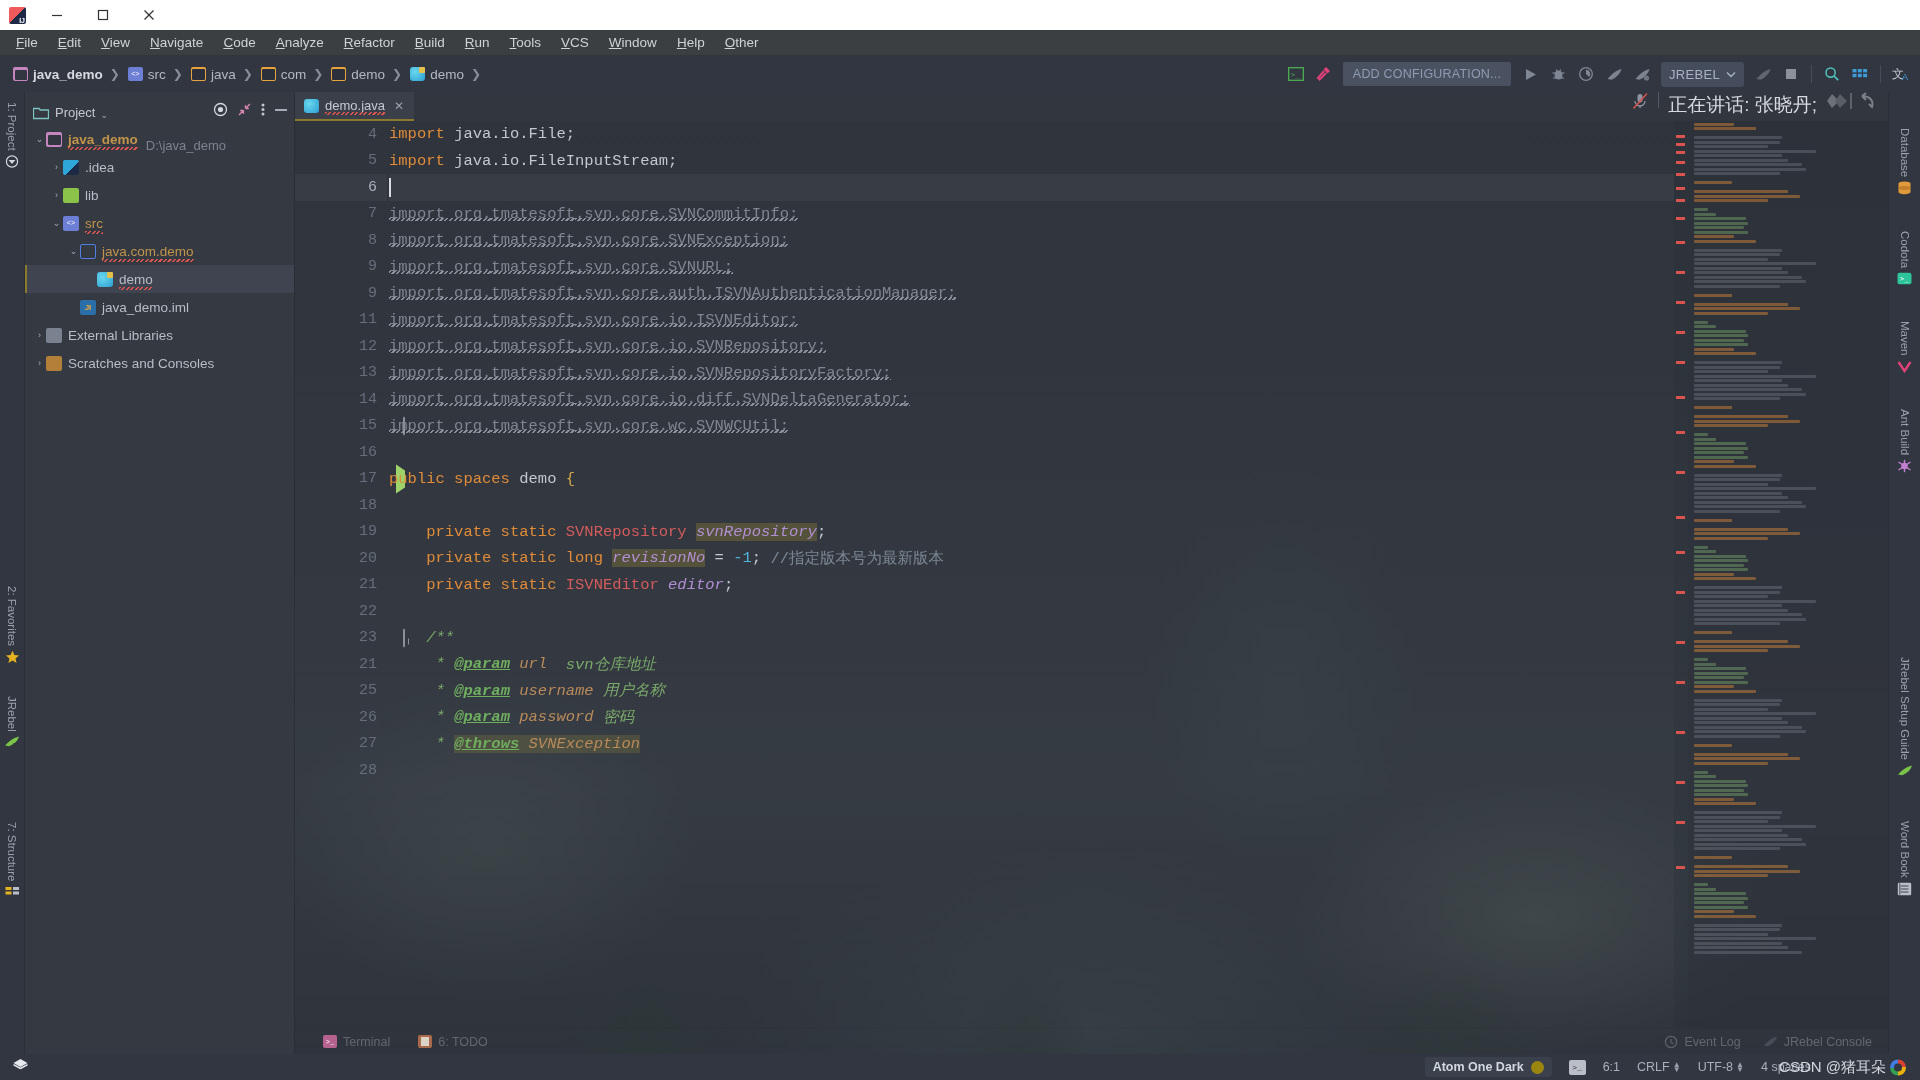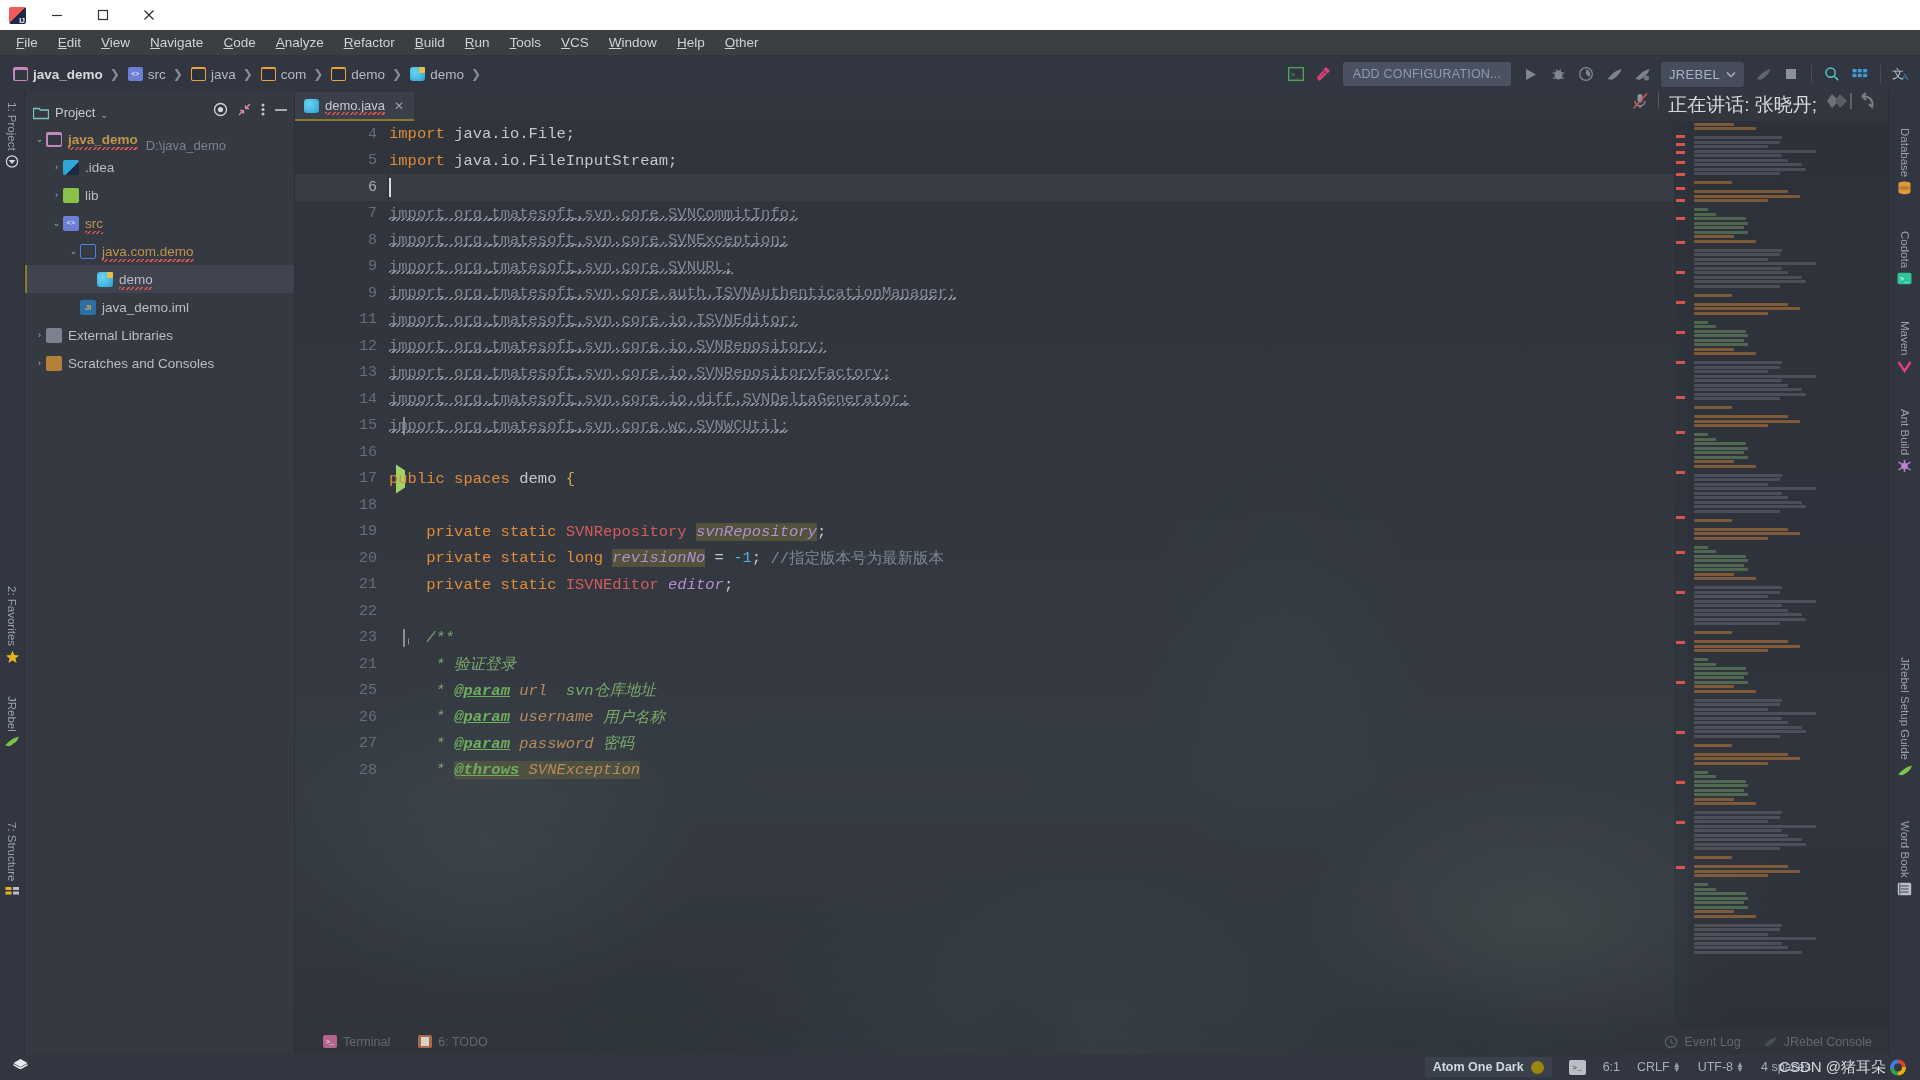--- a/index.html
+++ b/index.html
@@ -671,21 +671,20 @@
             <div class="cline"><span class="unused wavy">import org.</span><span class="unused red wavy">tmatesoft</span><span class="unused wavy">.svn.core.io.diff.SVNDeltaGenerator;</span></div>
             <div class="cline"><span class="unused wavy">import org.</span><span class="unused red wavy">tmatesoft</span><span class="unused wavy">.svn.core.wc.SVNWCUtil;</span></div>
             <div class="cline"></div>
             <div class="cline"><span class="tok-kw">public spaces </span><span class="tok-plain">demo</span><span class="tok-brace"> {</span></div>
             <div class="cline"></div>
             <div class="cline"><span class="tok-kw">    private static </span><span class="tok-type">SVNRepository</span><span class="tok-plain"> </span><span class="tok-field hl-field">svnRepository</span><span class="tok-plain">;</span></div>
             <div class="cline"><span class="tok-kw">    private static long </span><span class="tok-field hl-field">revisionNo</span><span class="tok-plain"> = </span><span class="tok-num">-1</span><span class="tok-plain">; </span><span class="tok-comment">//指定版本号为最新版本</span></div>
             <div class="cline"><span class="tok-kw">    private static </span><span class="tok-type">ISVNEditor</span><span class="tok-plain"> </span><span class="tok-field">editor</span><span class="tok-plain">;</span></div>
             <div class="cline"></div>
             <div class="cline"><span class="tok-doc">    /**</span></div>
-            <div class="cline"><span class="tok-doc">     * 验证登录</span></div>
             <div class="cline"><span class="tok-doc">     * </span><span class="tok-docbold">@param</span><span class="tok-docparam"> url</span><span class="tok-doc">  svn仓库地址</span></div>
             <div class="cline"><span class="tok-doc">     * </span><span class="tok-docbold">@param</span><span class="tok-docparam"> username</span><span class="tok-doc"> 用户名称</span></div>
             <div class="cline"><span class="tok-doc">     * </span><span class="tok-docbold">@param</span><span class="tok-docparam"> password</span><span class="tok-doc"> 密码</span></div>
             <div class="cline"><span class="tok-doc">     * </span><span class="tok-docbold hl-occ">@throws</span><span class="tok-docparam hl-occ"> SVNException</span></div>
           </div>
         <div class="errstripe" id="stripe">
             <div class="es-mark" style="top: 14px; background: rgb(217, 83, 79);"></div>
             <div class="es-mark" style="top: 22px; background: rgb(217, 83, 79);"></div>
             <div class="es-mark" style="top: 30px; background: rgb(217, 83, 79);"></div>
             <div class="es-mark" style="top: 40px; background: rgb(217, 83, 79);"></div>

